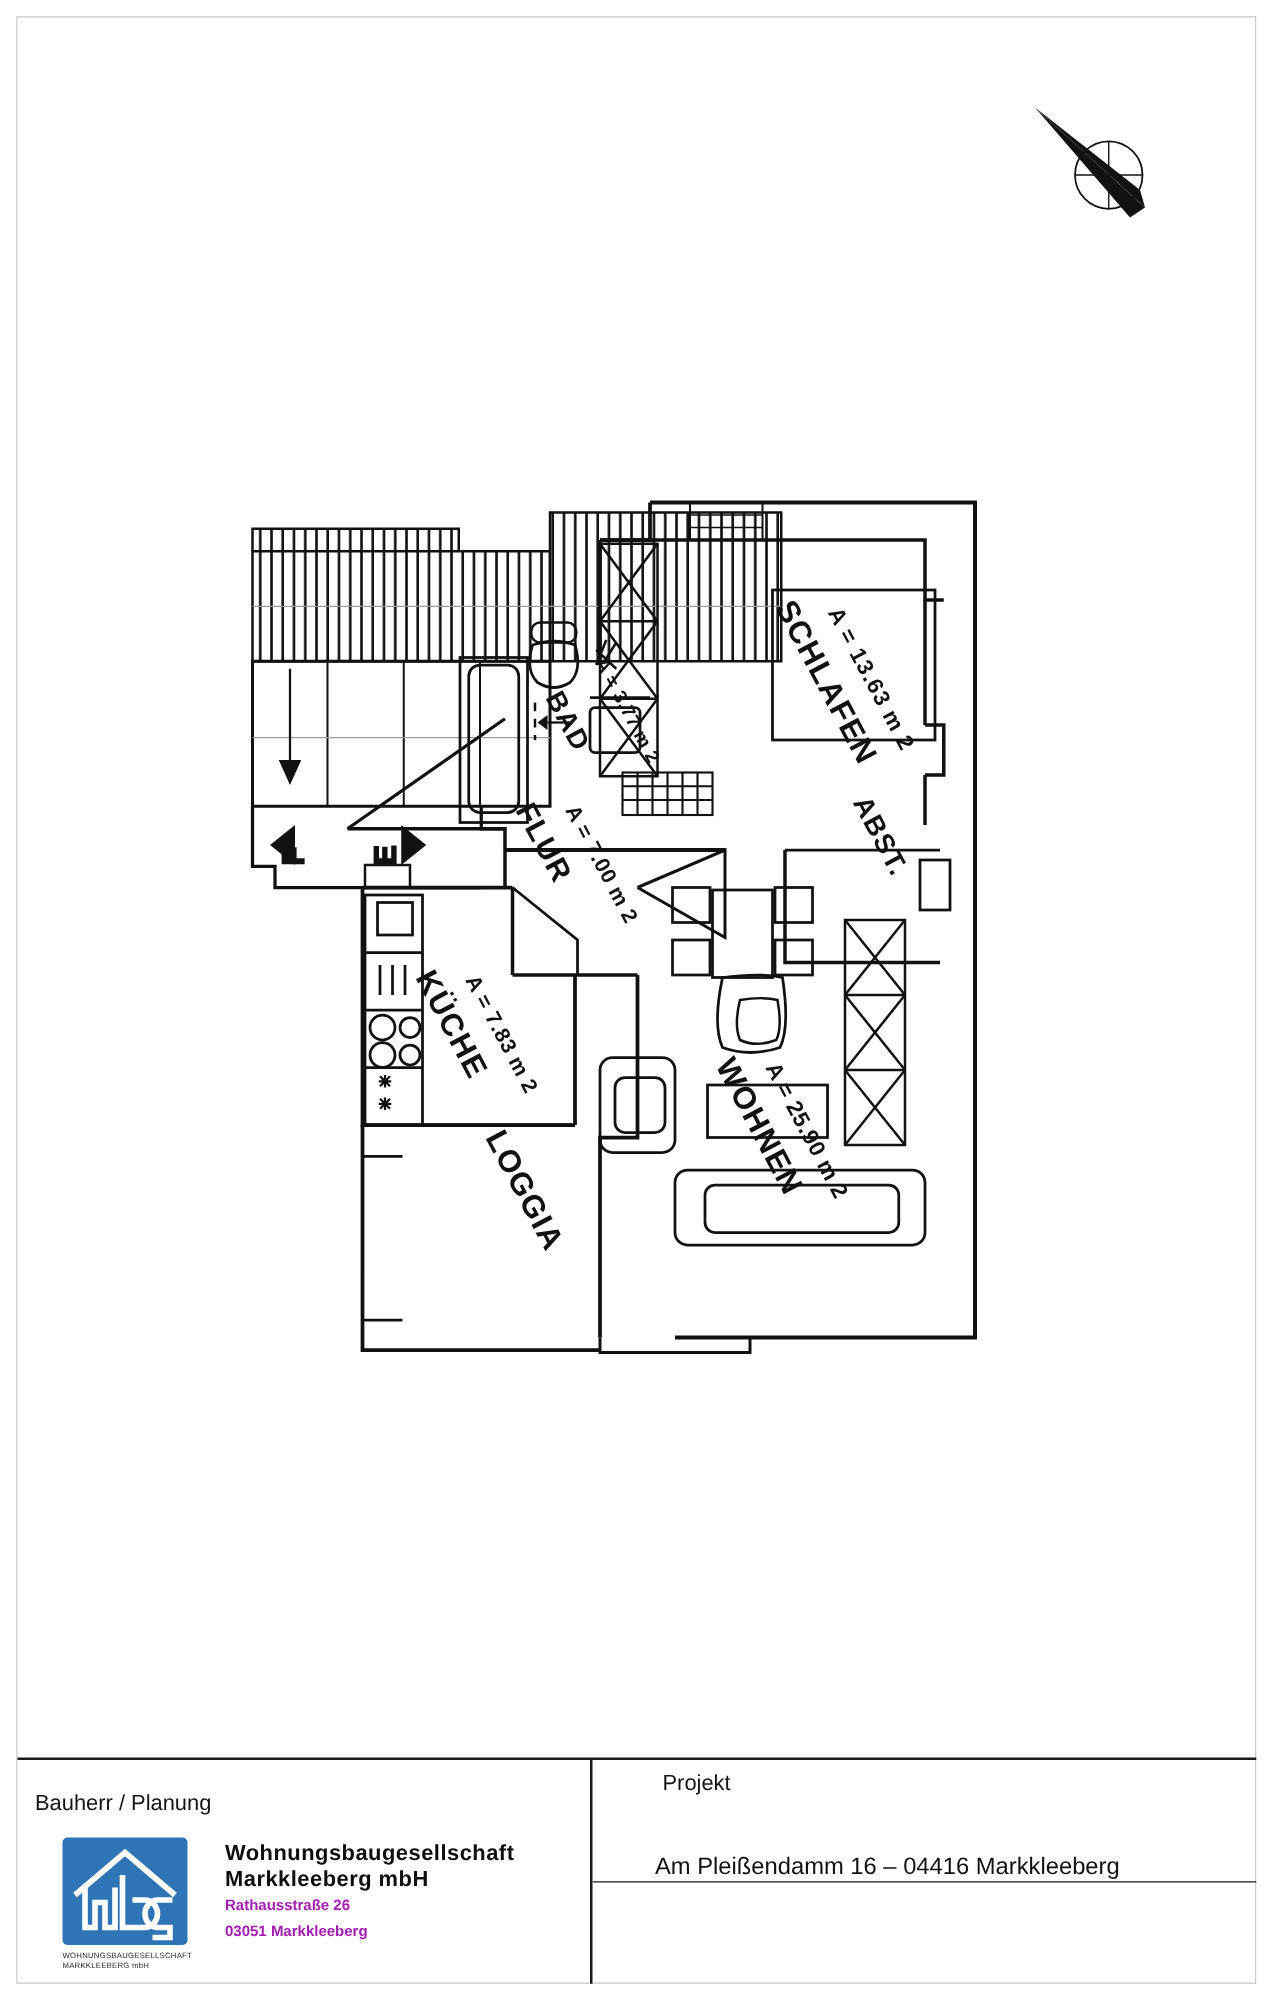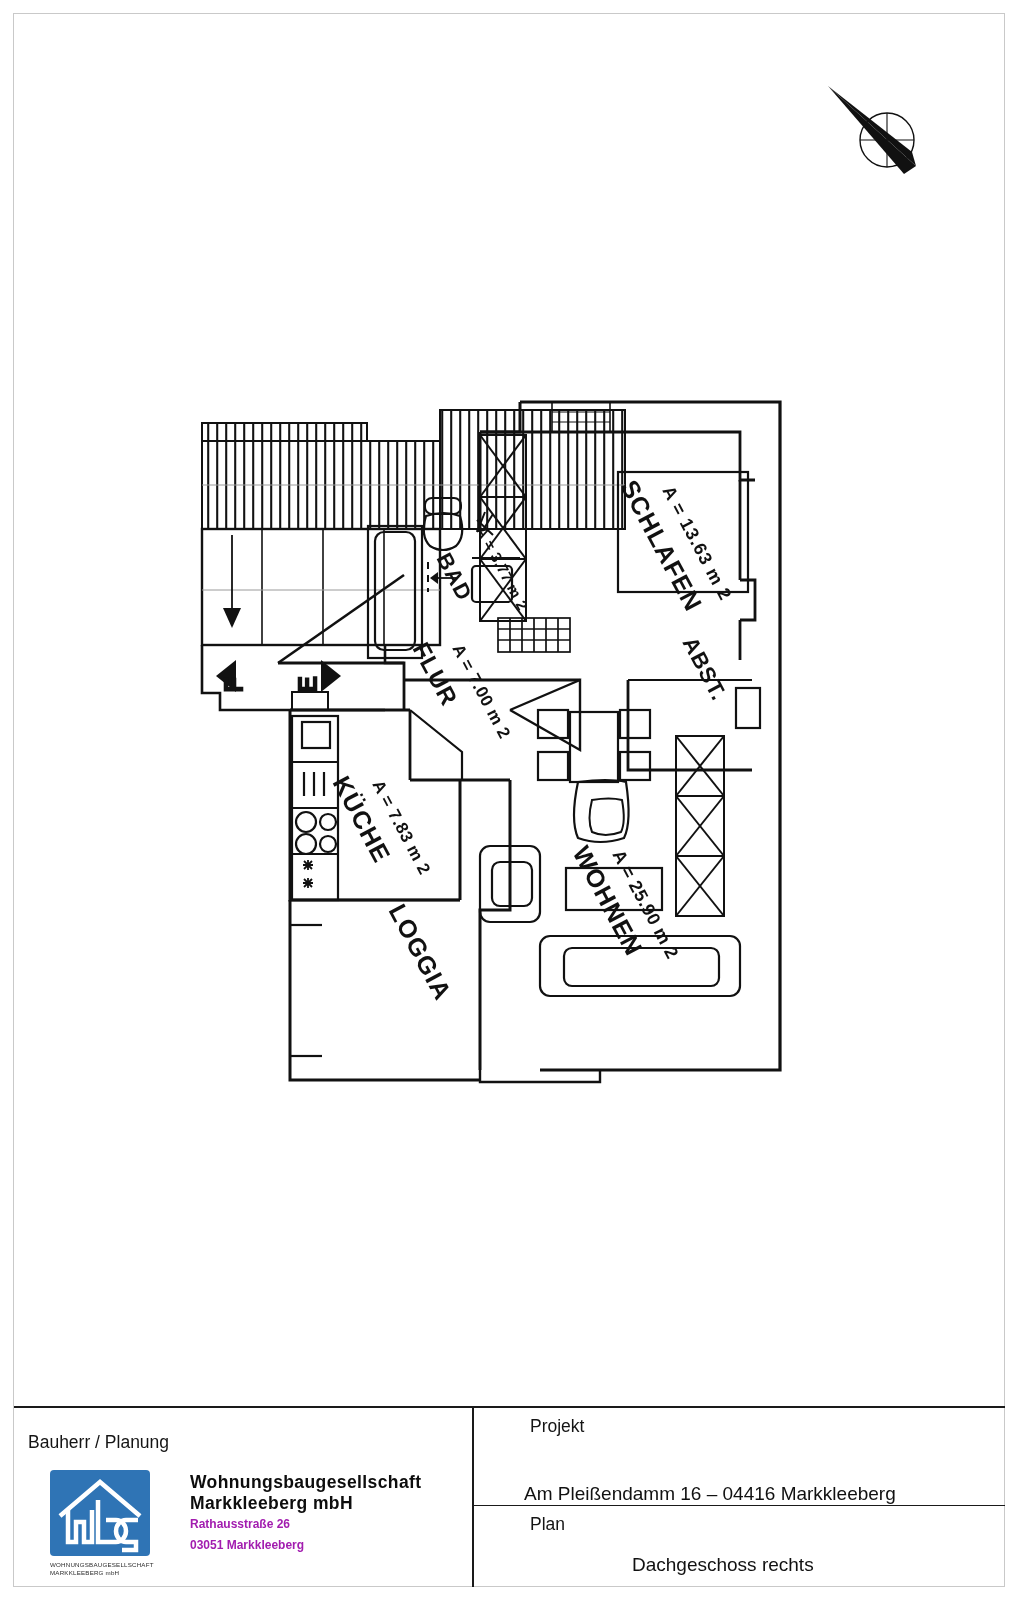--- a/index.html
+++ b/index.html
@@ -102,21 +102,21 @@
     top: 8px;
     margin-top: 16px;
   }
 
   .firm-row {
     position: absolute;
     left: 36px;
     top: 62px;
     display: flex;
     align-items: flex-start;
-    gap: 28px;
+    gap: 18px;
   }
   .logo-wrap {
     width: 112px;
   }
   .logo-box {
     width: 100px;
     height: 86px;
     background: #2f74b5;
     border-radius: 4px;
     position: relative;
@@ -466,20 +466,16 @@
       </div>
     </div>
 
     <div class="tb-divider"></div>
 
     <div class="tb-right">
       <div class="tb-cell-projekt">
         <div class="tb-label">Projekt</div>
         <div class="tb-value projekt-value">Am Pleißendamm 16 – 04416 Markkleeberg</div>
       </div>
-      <div class="tb-cell-plan">
-        <div class="tb-label">Plan</div>
-        <div class="tb-value plan-value">Dachgeschoss rechts</div>
-      </div>
     </div>
   </div>
 
 </div>
 
 </body></html>

